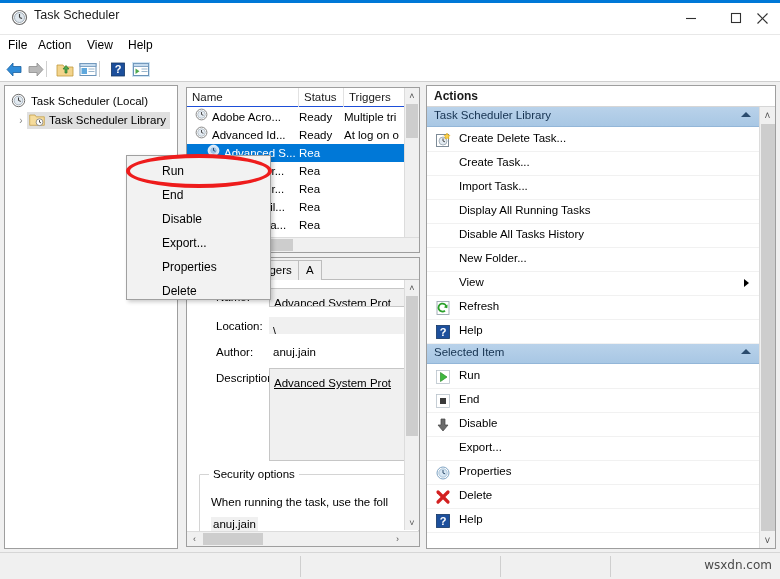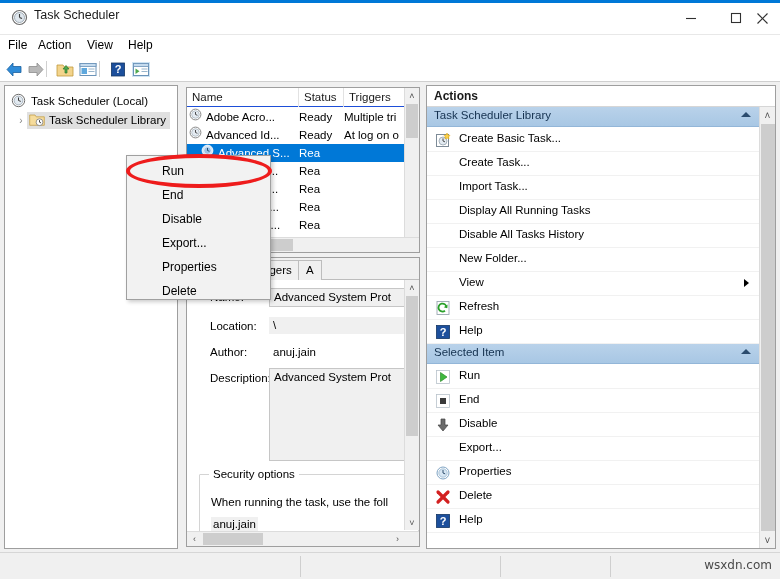--- a/index.html
+++ b/index.html
@@ -119,21 +119,21 @@
   }
   .lrow {
     position: absolute; left: 0; height: 18px; width: 100%;
   }
   .lrow.sel { background: #0078d7; }
   .lc {
     position: absolute; top: 0; height: 18px; line-height: 18px;
     font-size: 11.5px; color: #000; white-space: nowrap; overflow: hidden;
   }
   .lrow.sel .lc { color: #ffffff; }
-  .lc.namec { padding-left: 2px; display: flex; align-items: center; }
+  .lc.namec { padding-left: 8px; display: flex; align-items: center; }
 
   
   .hscroll {
     position: absolute; left: 0; bottom: 0; height: 15px; width: 100%;
     background: #f0f0f0; border-top: 1px solid #dcdcdc;
   }
   .hscroll .arrow {
     position: absolute; top: 0; width: 15px; height: 14px;
     display:flex; align-items:center; justify-content:center;
     font-size: 9px; color: #505050;
@@ -166,25 +166,26 @@
   }
   .tab {
     position: absolute; top: 2px; height: 20px; line-height: 19px;
     font-size: 11.5px; padding: 0 7px; color: #000;
     border: 1px solid #bdbdbd; border-bottom: none; background: #f0f0f0;
     white-space: nowrap;
   }
   .tab.active { background: #ffffff; border-bottom: 1px solid #ffffff; top: 1px; height: 22px; line-height: 21px; }
 
   .frow { position: absolute; font-size: 11.5px; color: #000; white-space: nowrap; }
-  .flabel { left: 14px; padding-left: 9px; }
+  .flabel { left: 20px; padding-left: 9px; }
   .fvalue-box {
     position: absolute; background: #f0f0f0; border: 1px solid #c6c6c6;
-    font-size: 11.5px; color: #000; padding: 2px 4px; overflow: hidden;
+    font-size: 11.5px; color: #000; padding: 8px 4px; overflow: hidden;
     white-space: nowrap;
+    text-decoration: underline;
   }
   .fvalue-plain { position: absolute; font-size: 11.5px; color: #000; }
 
   .groupbox {
     position: absolute; border: 1px solid #d4d4d4; border-radius: 1px;
   }
   .group-legend {
     position: absolute; background: #ffffff; padding: 0 4px;
     font-size: 11.5px; color: #000;
   }
@@ -578,21 +579,21 @@
         <div class="ap-item" style="top:21px">
           <span class="ai-icon">
             <svg width="16" height="16" viewBox="0 0 16 16">
               <rect x="1.5" y="2.5" width="12" height="12" fill="#ffffff" stroke="#7d8b97" stroke-width="1"></rect>
               <circle cx="8" cy="9" r="4" fill="#e2eaf1" stroke="#8a98a4" stroke-width="0.7"></circle>
               <line x1="8" y1="9" x2="8" y2="6.4" stroke="#3a3a3a" stroke-width="0.9"></line>
               <line x1="8" y1="9" x2="10" y2="9.9" stroke="#3a3a3a" stroke-width="0.9"></line>
               <path d="M12 1 L13 3 L15 3.4 L13.6 4.9 L14 7 L12 6 L10 7 L10.4 4.9 L9 3.4 L11 3 Z" fill="#ffd24a" stroke="#d9a300" stroke-width="0.5"></path>
             </svg>
           </span>
-          <span class="ai-label">Create Basic Task...</span>
+          <span class="ai-label">Create Delete Task...</span>
         </div>
 
         <div class="ap-item" style="top:45px">
           <span class="ai-label">Create Task...</span>
         </div>
         <div class="ap-item" style="top:93px">
           <span class="ai-label">Display All Running Tasks</span>
         </div>
         <div class="ap-item" style="top:69px">
           <span class="ai-label">Import Task...</span>

